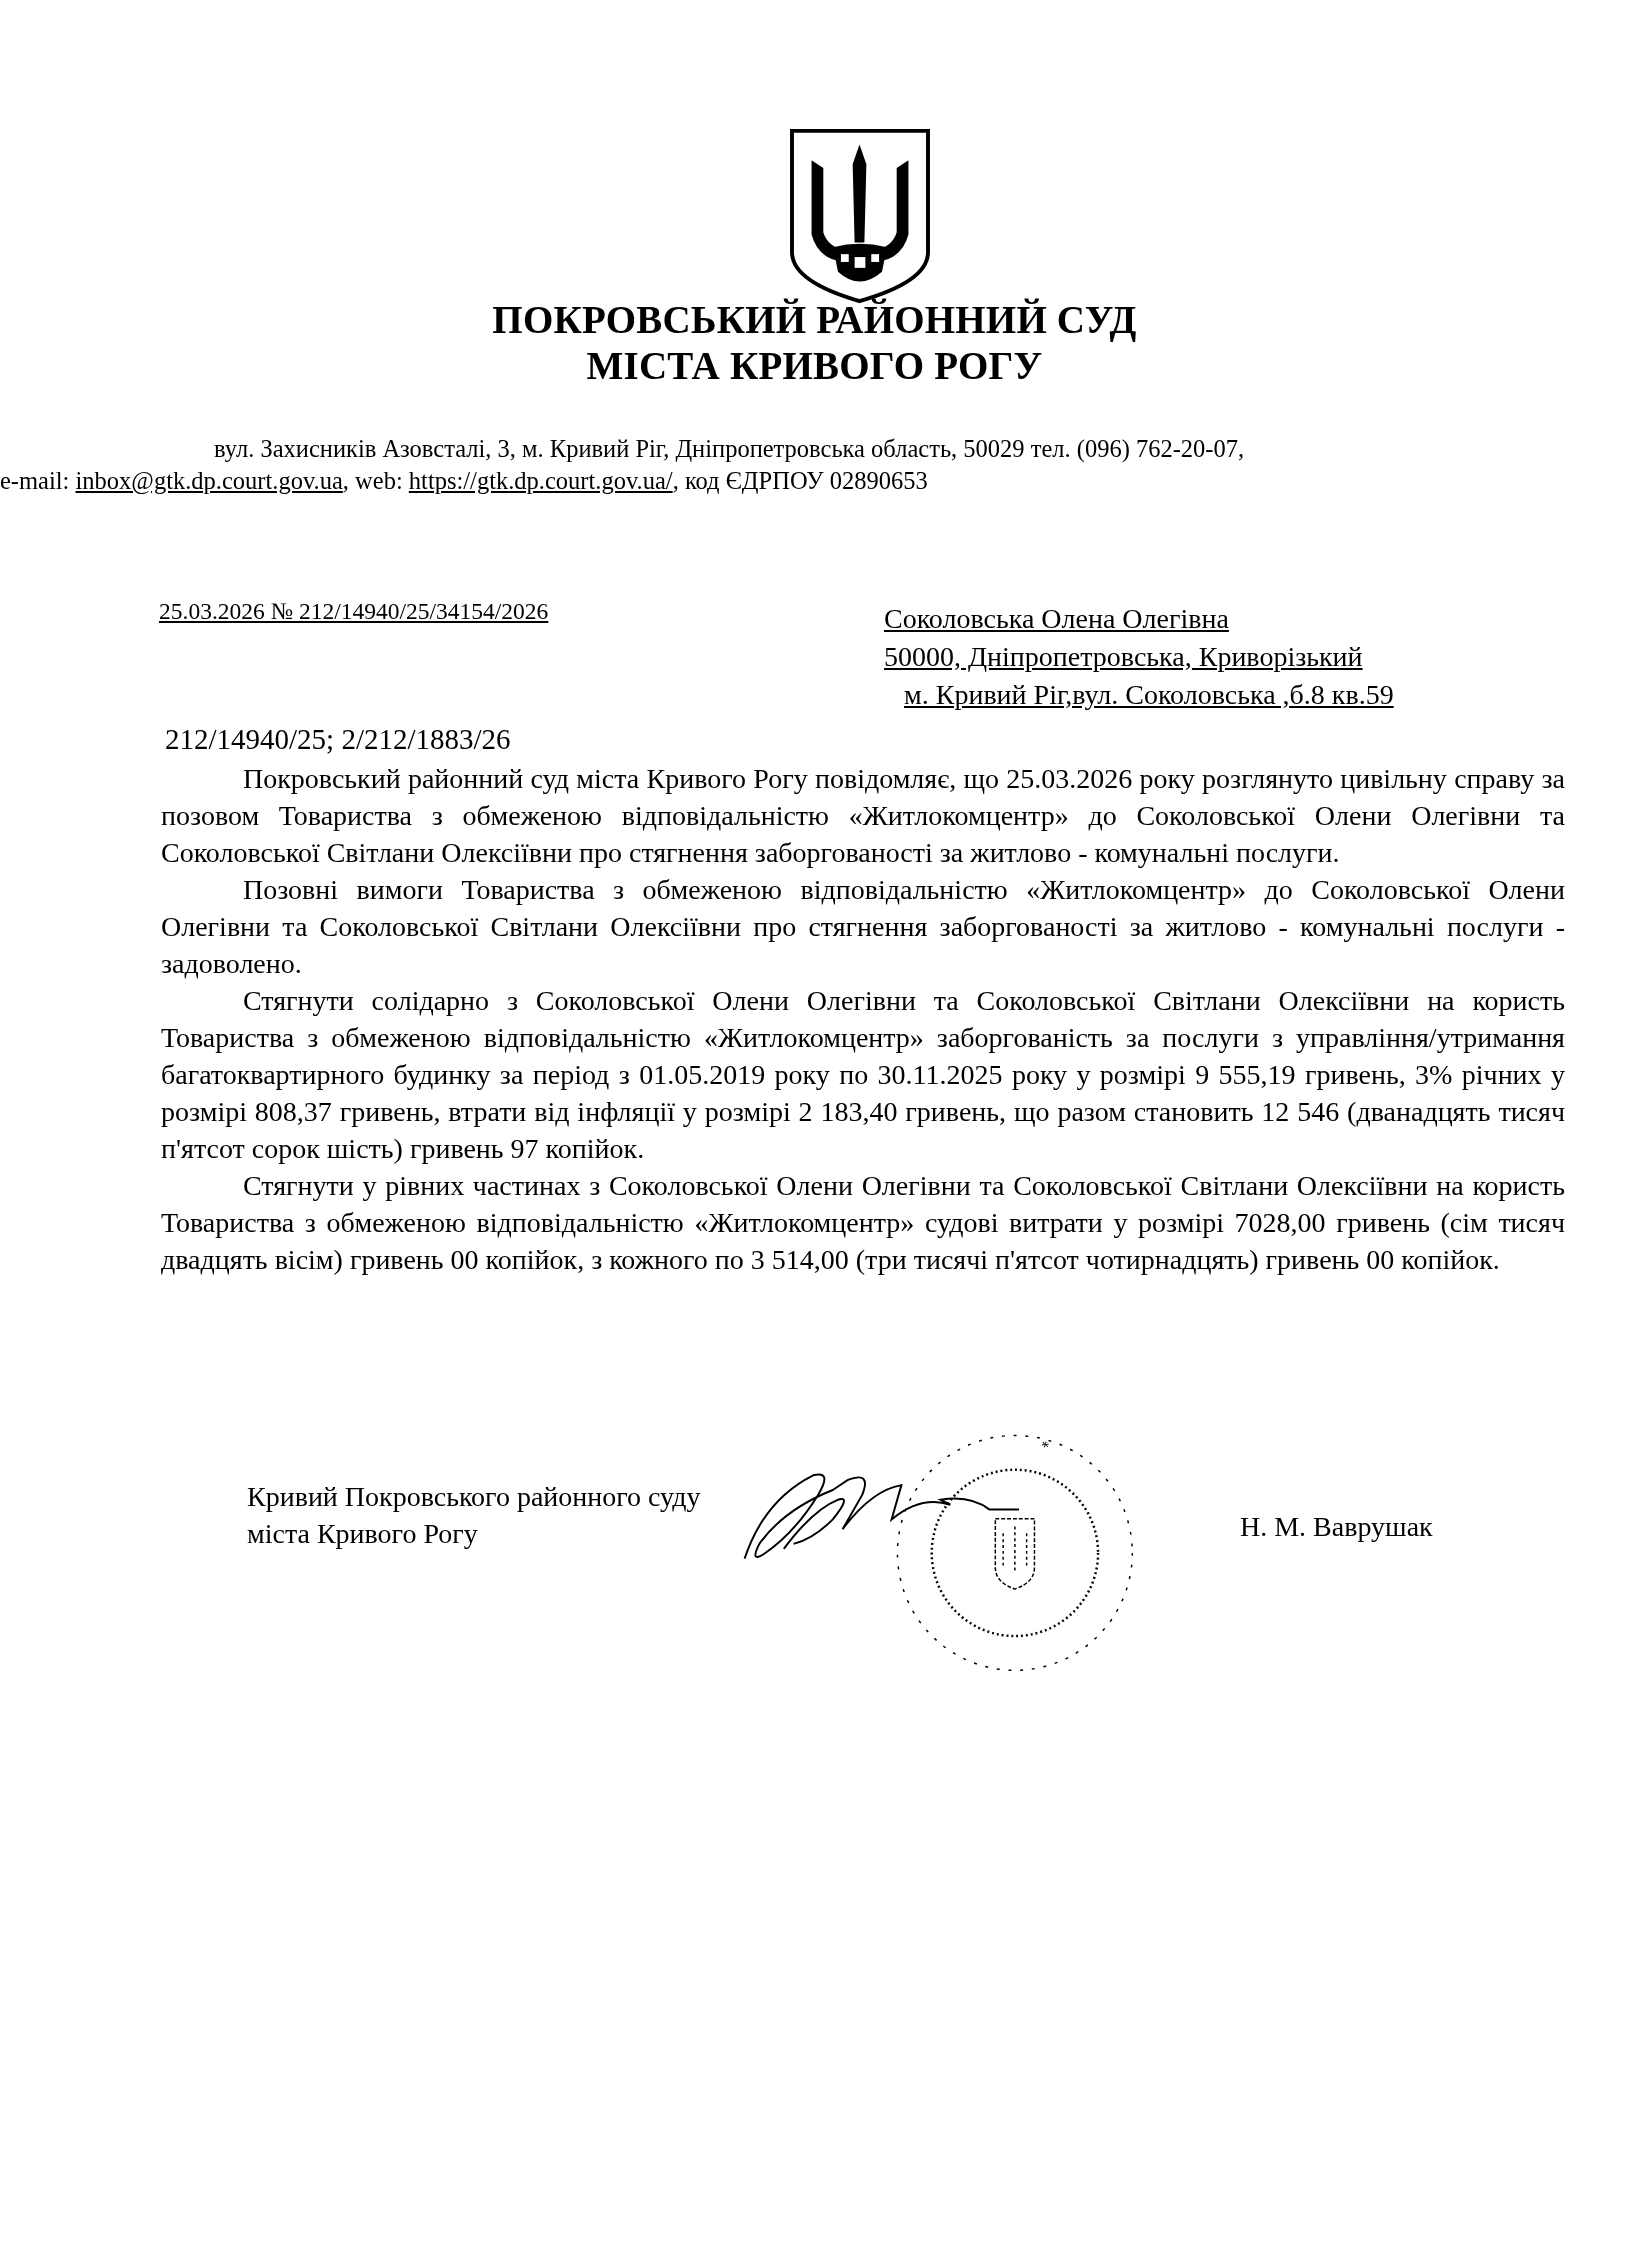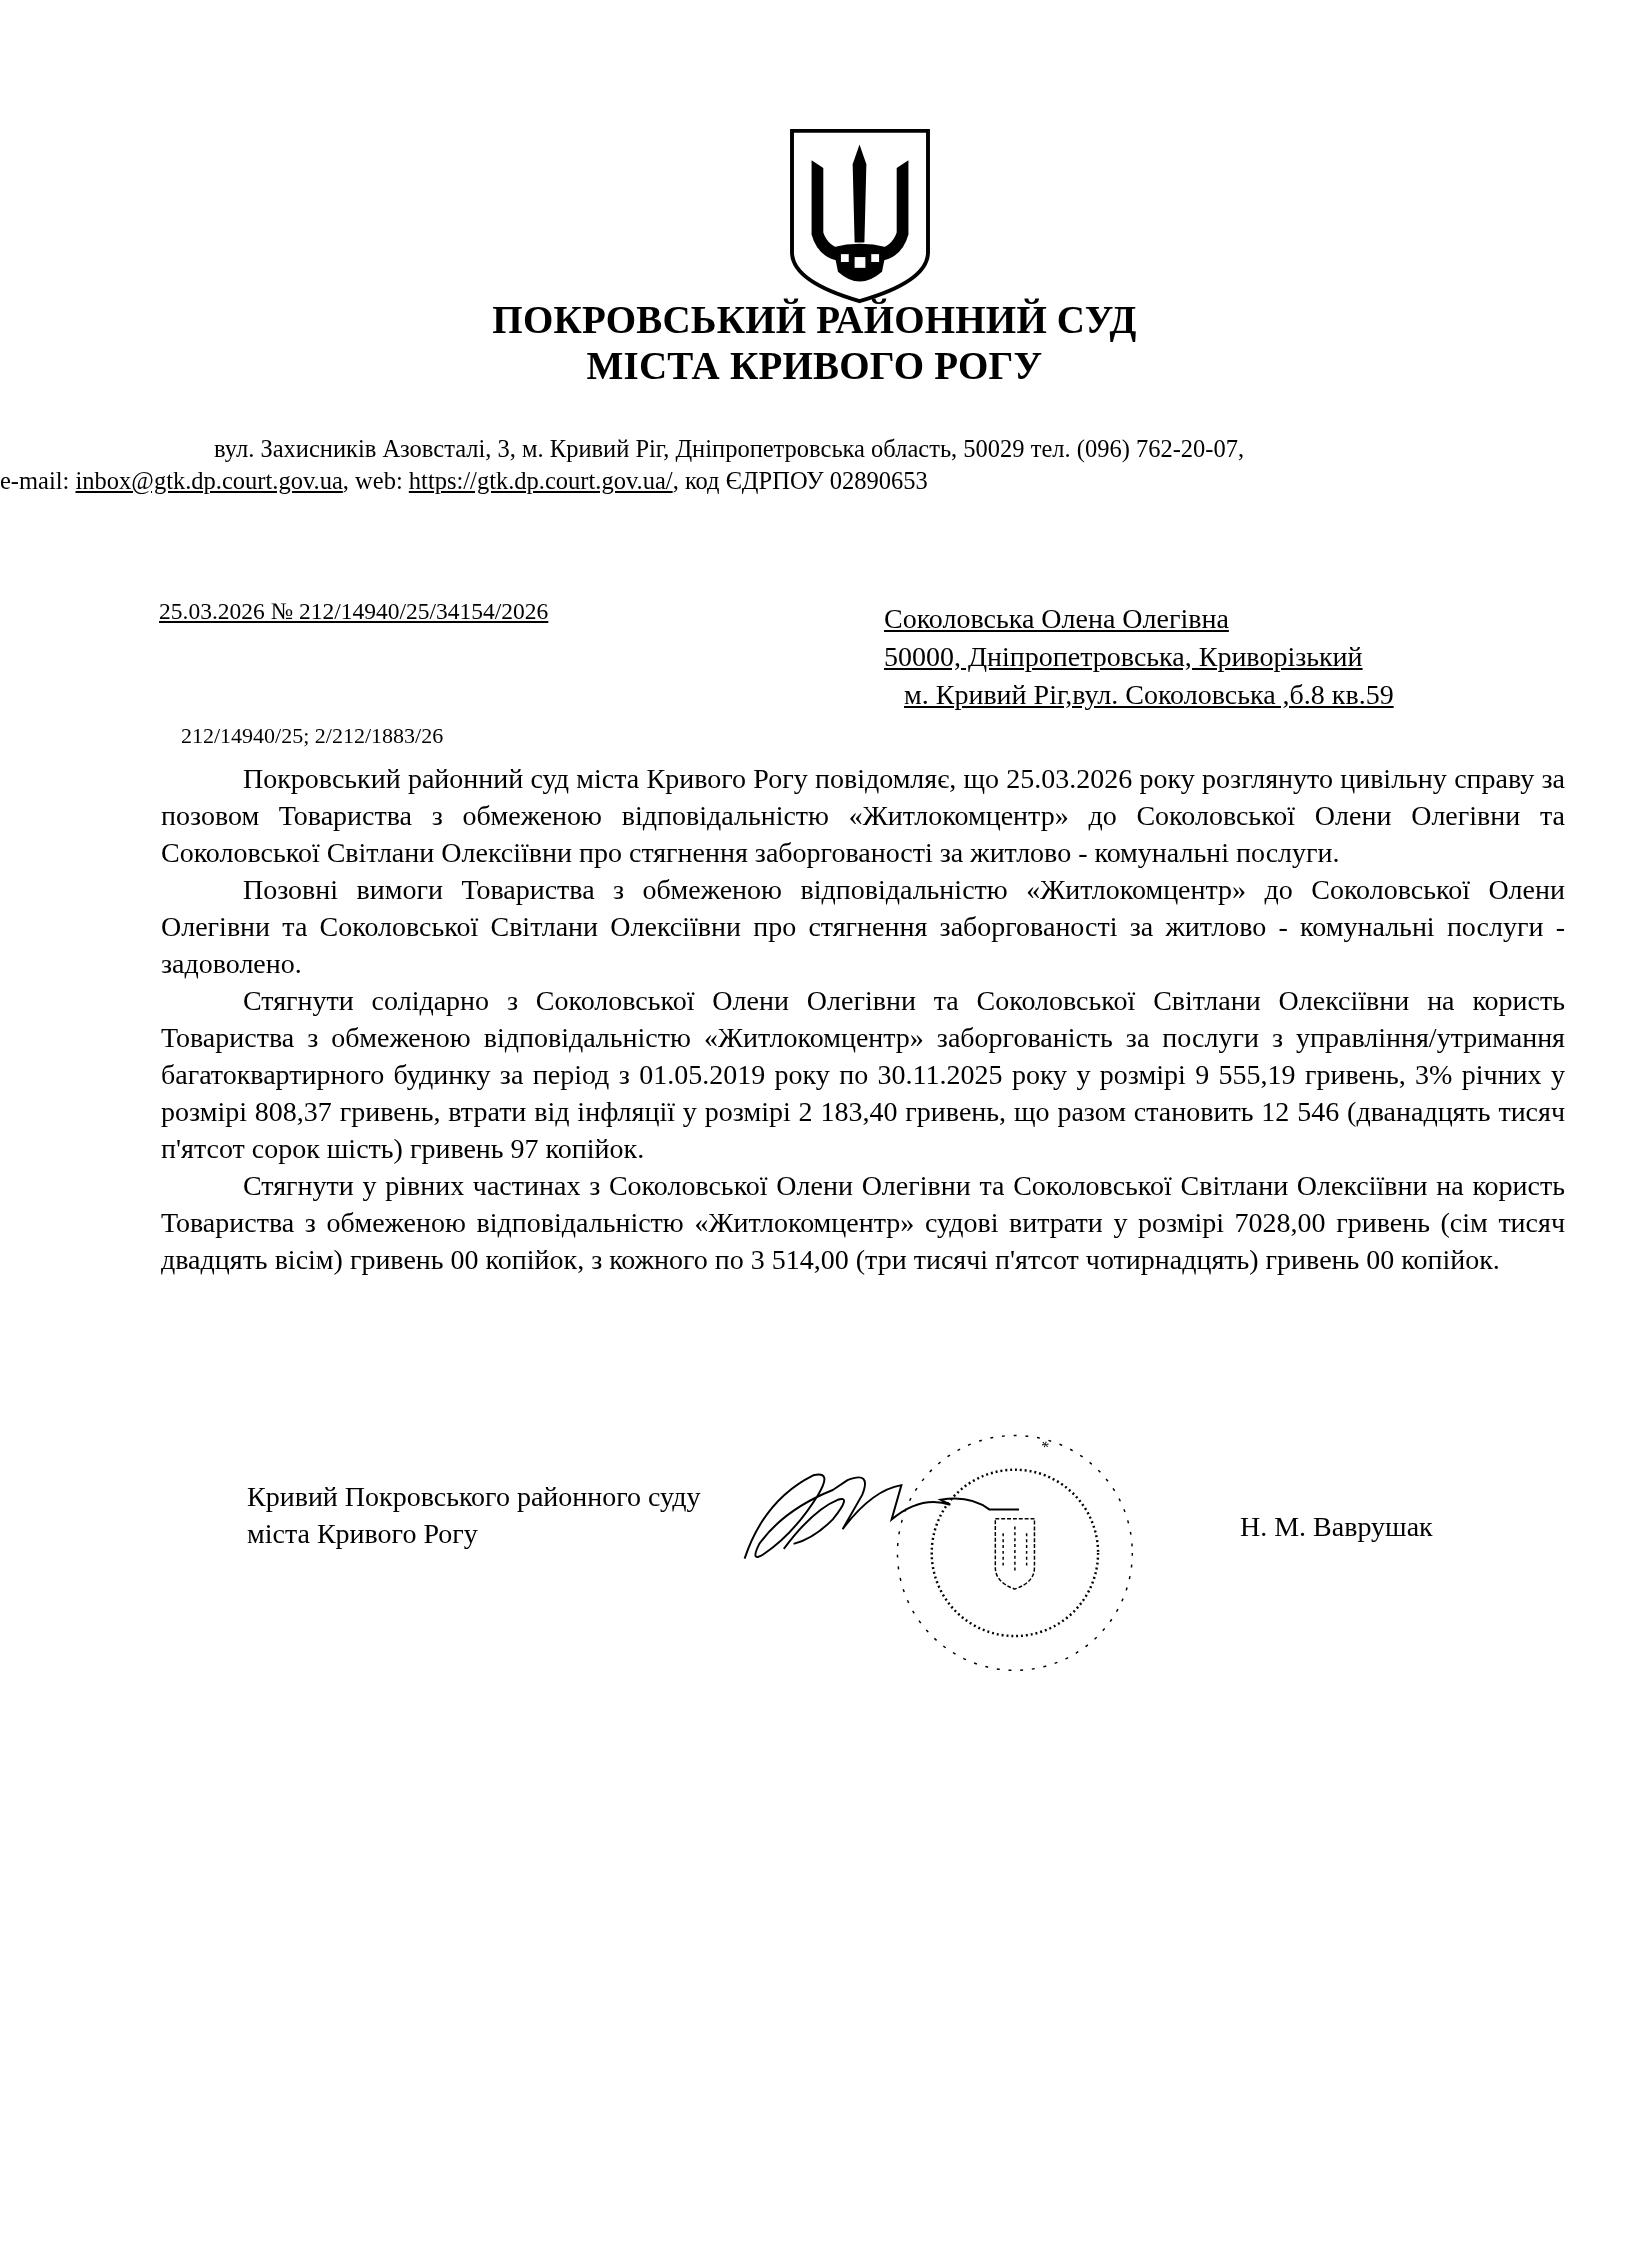--- a/index.html
+++ b/index.html
@@ -13,21 +13,21 @@
       left: 0; width: 1629px; text-align: center; font-weight: bold;
       font-size: 39px; letter-spacing: 0.2px;
     }
     #title1 { top: 297px; }
     #title2 { top: 343px; }
     .addr { left: 0; width: 1381px; font-size: 24.5px; line-height: 31px; }
     #addr1 { top: 433px; padding-left: 214px; box-sizing: border-box; }
     #addr2 { top: 465px; box-sizing: border-box; }
     .u { text-decoration: underline; }
     .doc-ref { left: 159px; top: 598px; font-size: 23.5px; text-decoration: underline; }
-    .case-ref { left: 181px; top: 723px; font-size: 22px; }
+    .case-ref { left: 165px; top: 723px; font-size: 29px; }
     .recip { font-size: 28px; line-height: 37px; text-decoration: underline; }
     #recip-name { left: 884px; top: 600px; }
     #recip-a1 { left: 884px; top: 638px; }
     #recip-a2 { left: 904px; top: 676px; }
     #body-text {
       left: 161px; top: 760px; width: 1404px; font-size: 28px; line-height: 37px;
       text-align: justify;
     }
     #body-text p { margin: 0; text-indent: 82px; }
     .sig-text { font-size: 28px; line-height: 37px; }

